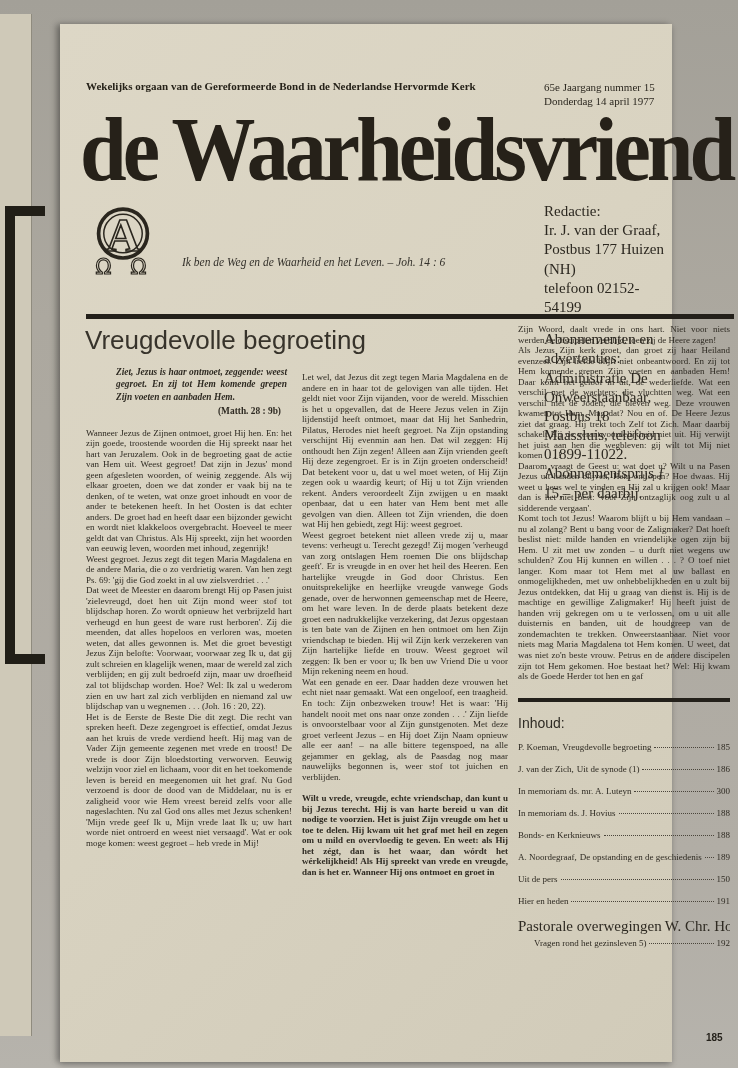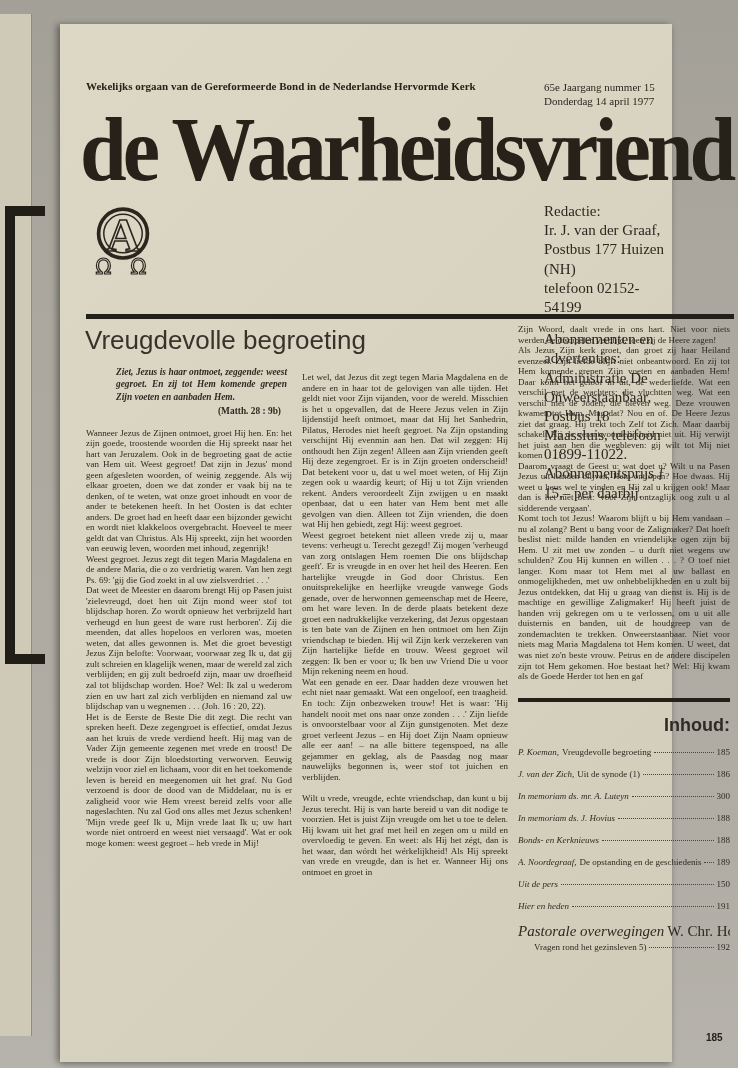--- a/index.html
+++ b/index.html
@@ -32,26 +32,26 @@
     font-family:"Liberation Sans",sans-serif;font-size:26px;color:#37332b;}
   .col{position:absolute;top:300px;width:206px;height:722px;overflow:hidden;
     font-size:9px;line-height:1.17;text-align:justify;color:#2e2a22;}
   .col1{left:26px;padding-top:42px;}
   .col2{left:242px;padding-top:48px;}
   .col3{left:458px;width:212px;}
   .intro{margin:0 5px 10px 30px;font-weight:bold;font-style:italic;
     font-size:9.4px;line-height:1.32;}
   .intro-ref{text-align:right;font-style:normal;margin:2px 6px 0 0;}
   .para{margin:0;}
-  .gap{margin-top:11px;}
+  .gap{margin-top:11px;font-weight:bold;}
   .inhoud-rule{height:4px;background:#23201a;margin:16px 0 13px;}
-  .inhoud-heading{font-family:"Liberation Sans",sans-serif;font-size:18px;
-    font-weight:700;color:#2f2b24;margin-bottom:11px;text-align:right;}
+  .inhoud-heading{font-family:"Liberation Sans",sans-serif;font-size:14px;
+    font-weight:400;color:#2f2b24;margin-bottom:11px;text-align:left;}
   .toc-row{display:flex;align-items:baseline;font-size:9px;margin-bottom:11.5px;text-align:left;}
-  .toc-it{font-style:italic;}
+  .toc-it{}
   .toc-rm{margin-left:3px;white-space:nowrap;}
   .toc-text{white-space:nowrap;}
   .dots{flex:1 1 auto;min-width:6px;border-bottom:1.5px dotted #4a453b;
     margin:0 3px;transform:translateY(-2px);}
   .pg{flex:0 0 auto;}
   .toc-line2{display:flex;align-items:baseline;margin:2px 0 0 16px;font-size:9px;text-align:center;}
   .page-number{position:absolute;left:646px;top:1008px;
     font-family:"Liberation Sans",sans-serif;font-size:10px;font-weight:bold;color:#24211a;}
 </style>
 </head>
@@ -72,20 +72,21 @@
 
   <div class="logo">
     <svg width="74" height="76" viewBox="0 0 100 100">
       <circle cx="50" cy="44" r="33" fill="none" stroke="#2a261e" stroke-width="5"></circle>
       <circle cx="50" cy="44" r="26" fill="none" stroke="#2a261e" stroke-width="2"></circle>
       <text x="50" y="67" font-size="64" text-anchor="middle" fill="none" stroke="#2a261e" stroke-width="2.2" font-family="Liberation Serif, serif" font-weight="bold">A</text>
       <text x="13" y="99" font-size="28" fill="none" stroke="#2a261e" stroke-width="1.6" font-family="DejaVu Sans, sans-serif">Ω</text>
       <text x="60" y="99" font-size="28" fill="none" stroke="#2a261e" stroke-width="1.6" font-family="DejaVu Sans, sans-serif">Ω</text>
     </svg>
   </div>
+  <div class="motto">Ik ben de Weg en de Waarheid en het Leven. – Joh. 14 : 6</div>
 
   <div class="contact">
     <div class="block">
       <div>Redactie:</div>
       <div>Ir. J. van der Graaf, Postbus 177 Huizen (NH)</div>
       <div>telefoon 02152-54199</div>
     </div>
     <div class="block">
       <div>Abonnementen en advertenties:</div>
       <div>Administratie De Onweerstaanbaar,</div>

